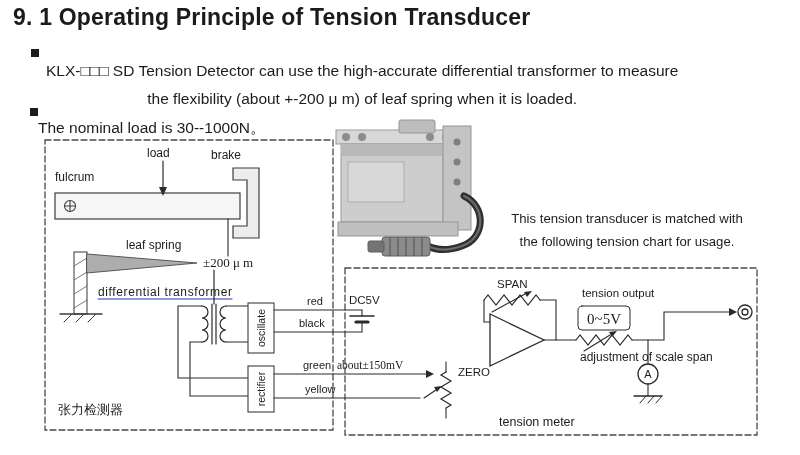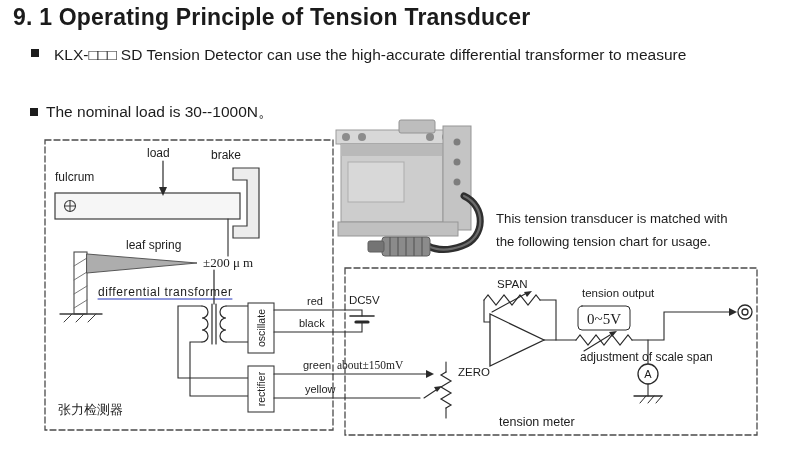--- a/index.html
+++ b/index.html
@@ -5,30 +5,31 @@
   * { box-sizing: border-box; }
   body { margin: 0; background: #ffffff; }
   .page {
     position: relative;
     width: 800px;
     height: 455px;
     background: #ffffff;
     font-family: "Liberation Sans", sans-serif;
     color: #1c1c1c;
     overflow: hidden;
+    text-align: center;
   }
   .title {
     position: absolute;
     left: 13px; top: 4px;
     font-size: 23px;
     font-weight: 600;
     letter-spacing: .2px;
     color: #1b1b1b;
   }
-  .bullet { position: absolute; display: flex; align-items: flex-start; }
+  .bullet { position: absolute; display: flex; align-items: flex-start; flex-direction: column; }
   .bullet .marker { width: 8px; height: 8px; background: #1c1c1c; flex: none; margin-top: 8px; }
   .b1 { left: 31px; top: 41px; }
   .b1 .btext { margin-left: 15px; font-size: 15.5px; line-height: 28px; }
   .b2 { left: 30px; top: 100px; }
   .b2 .btext { margin-left: 8px; font-size: 15.5px; line-height: 24px; }
   .caption {
     position: absolute;
     left: 496px; top: 183px; width: 262px;
     font-size: 13.2px; line-height: 23px; color: #1d1d1d; margin-top: 24px;
   }
@@ -40,20 +41,21 @@
 <body>
 
 <div class="page">
 
   <div class="title">9. 1  Operating Principle of Tension Transducer</div>
 
   <div class="bullet b1">
     <span class="marker"></span>
     <div class="btext">
       <div>KLX-□□□ SD  Tension Detector can use the high-accurate differential transformer to measure</div>
+      <div>the flexibility (about +-200 μ m) of leaf spring when it is loaded.</div>
     </div>
   </div>
 
   <div class="bullet b2">
     <span class="marker"></span>
     <div class="btext">
       <div>The nominal load is  30--1000N。</div>
     </div>
   </div>
 

